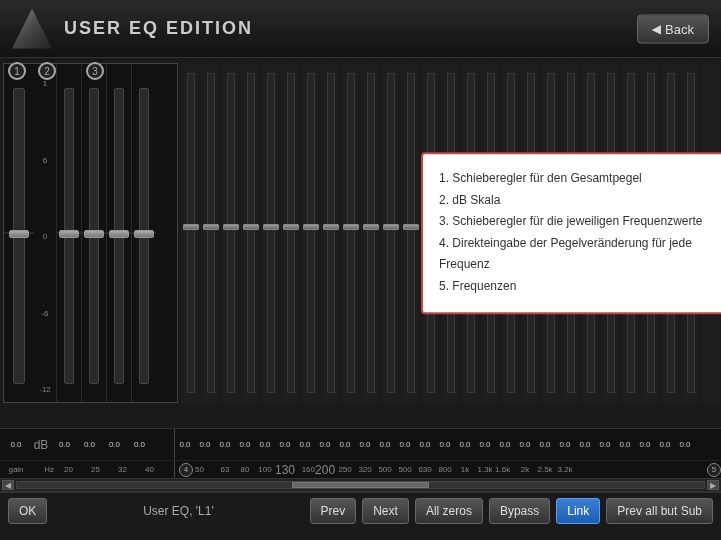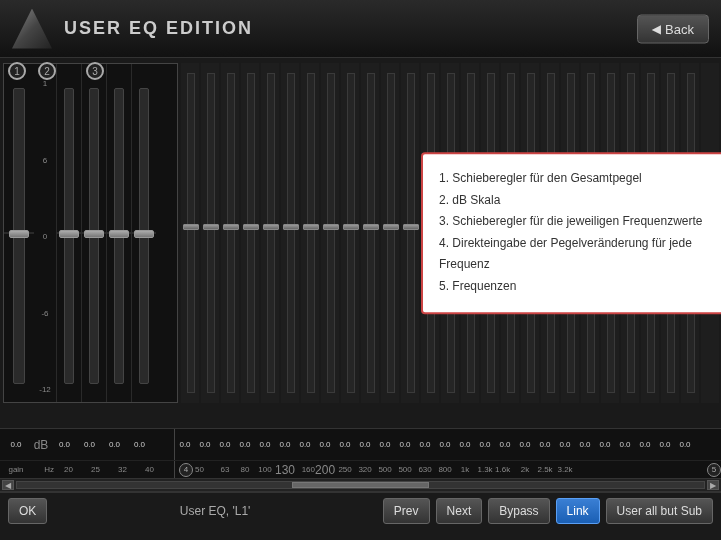--- a/index.html
+++ b/index.html
@@ -651,16 +651,17 @@
     <div class="scroll-thumb"></div>
   </div>
   <div class="scroll-btn">▶</div>
 </div>
 
 <div class="toolbar">
   <button class="tb-btn">OK</button>
   <span class="tb-label">User EQ, 'L1'</span>
   <button class="tb-btn">Prev</button>
   <button class="tb-btn">Next</button>
+  <button class="tb-btn">All zeros</button>
   <button class="tb-btn">Bypass</button>
   <button class="tb-btn active">Link</button>
-  <button class="tb-btn">User all but Sub</button>
+  <button class="tb-btn">Prev all but Sub</button>
 </div>
 
 </body></html>

